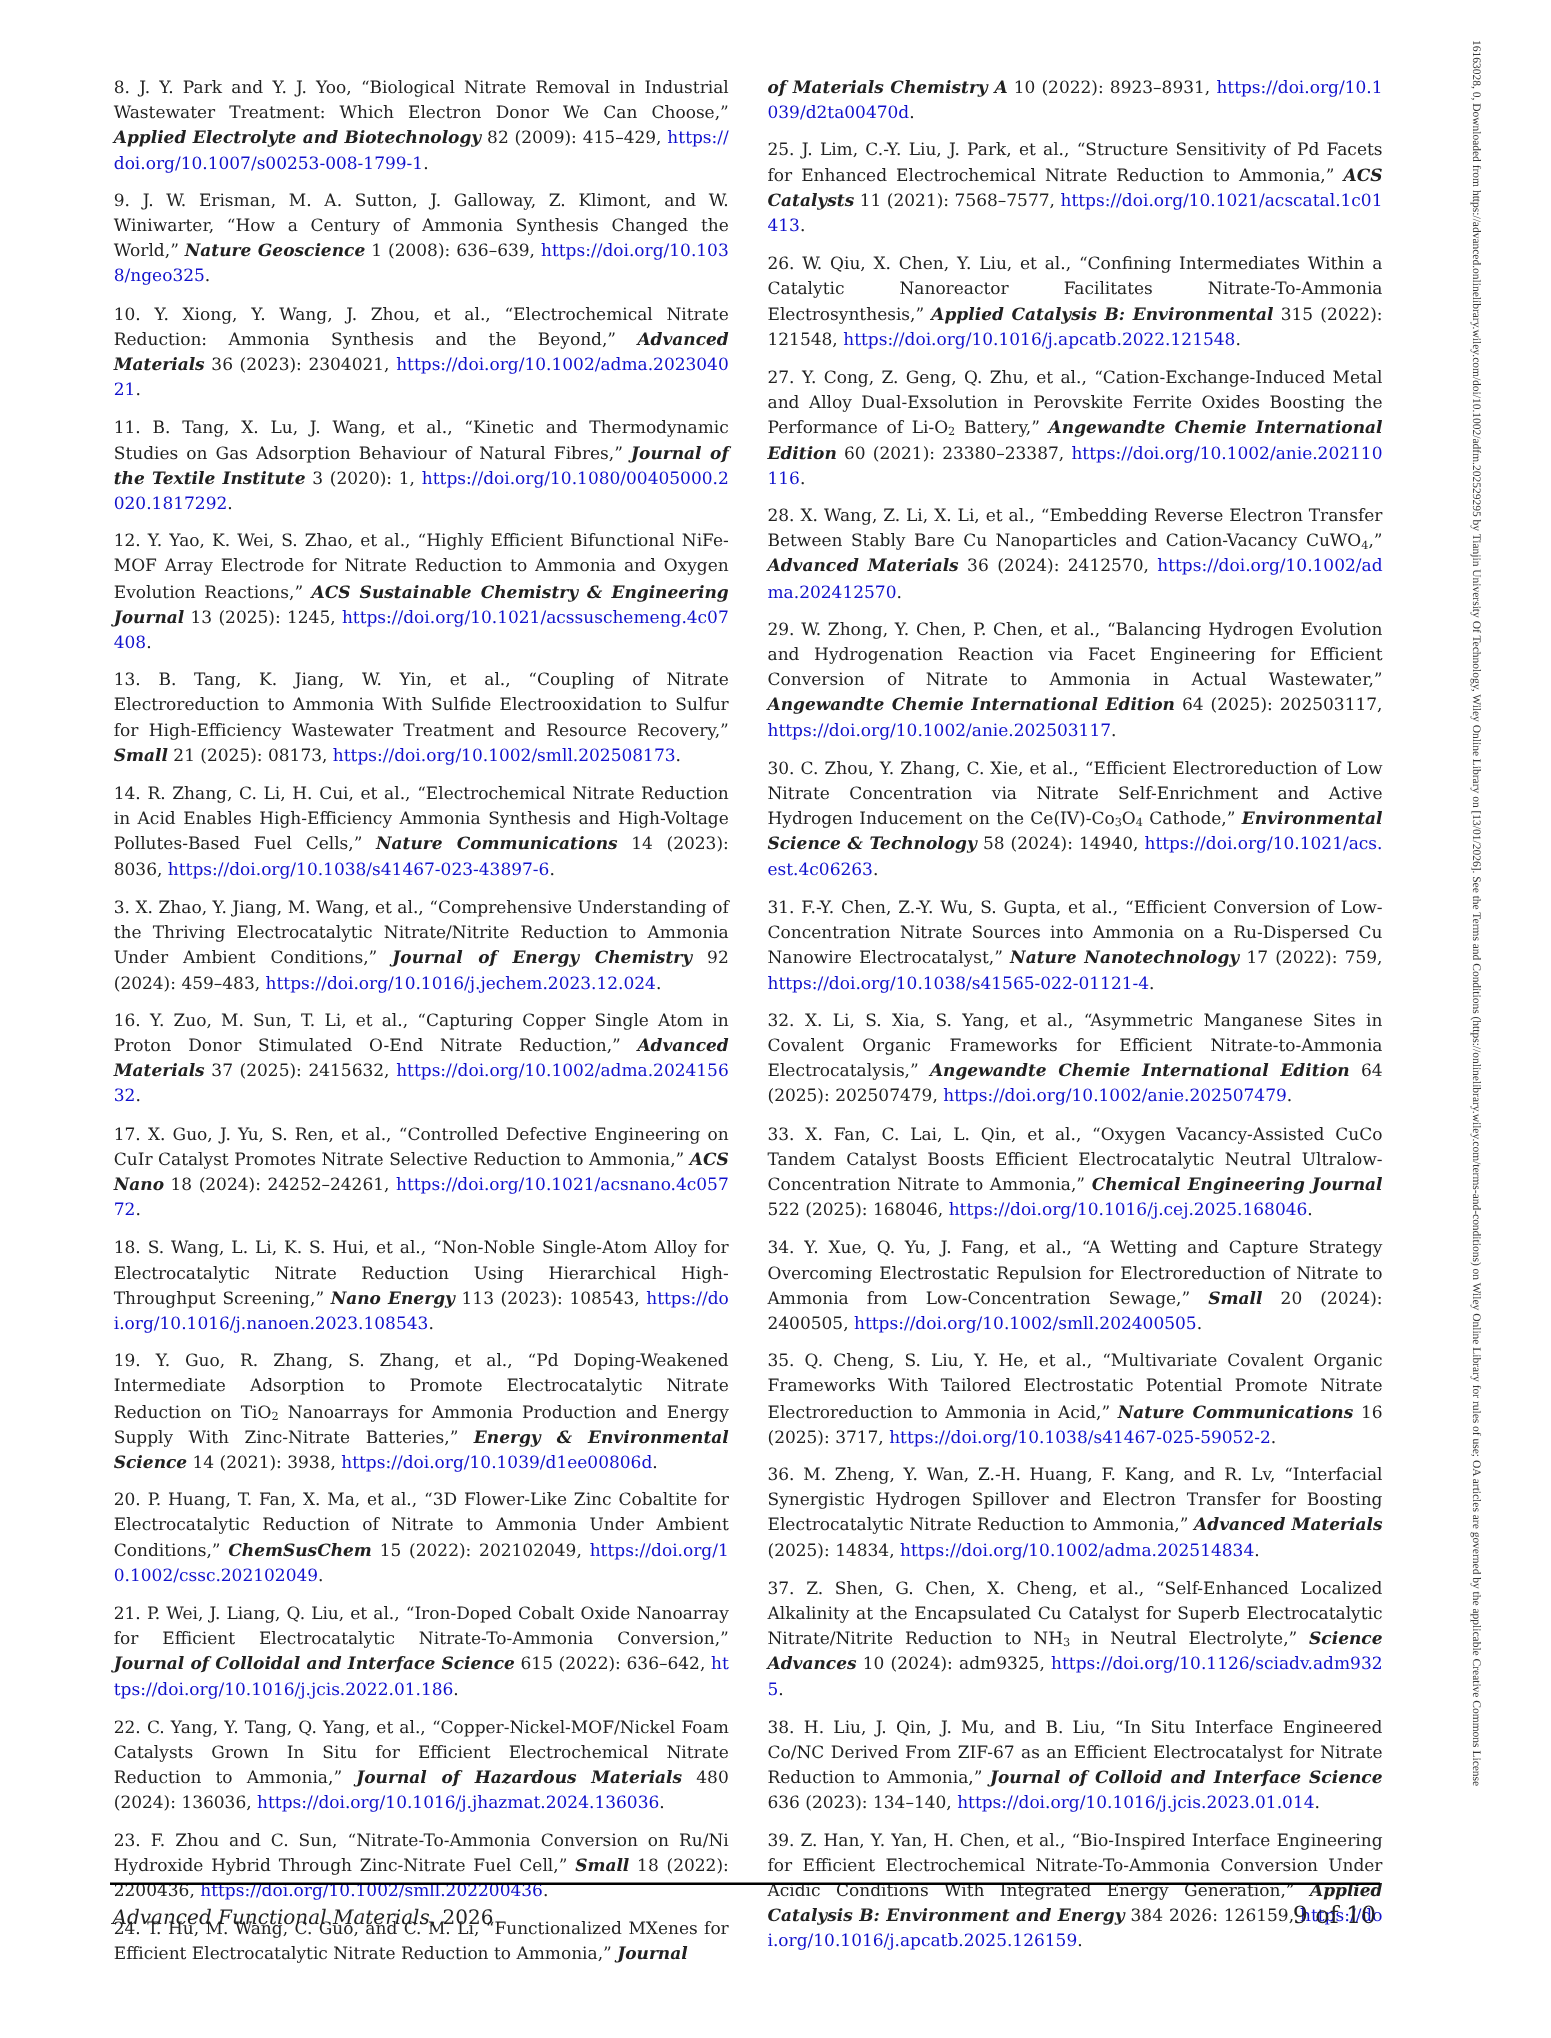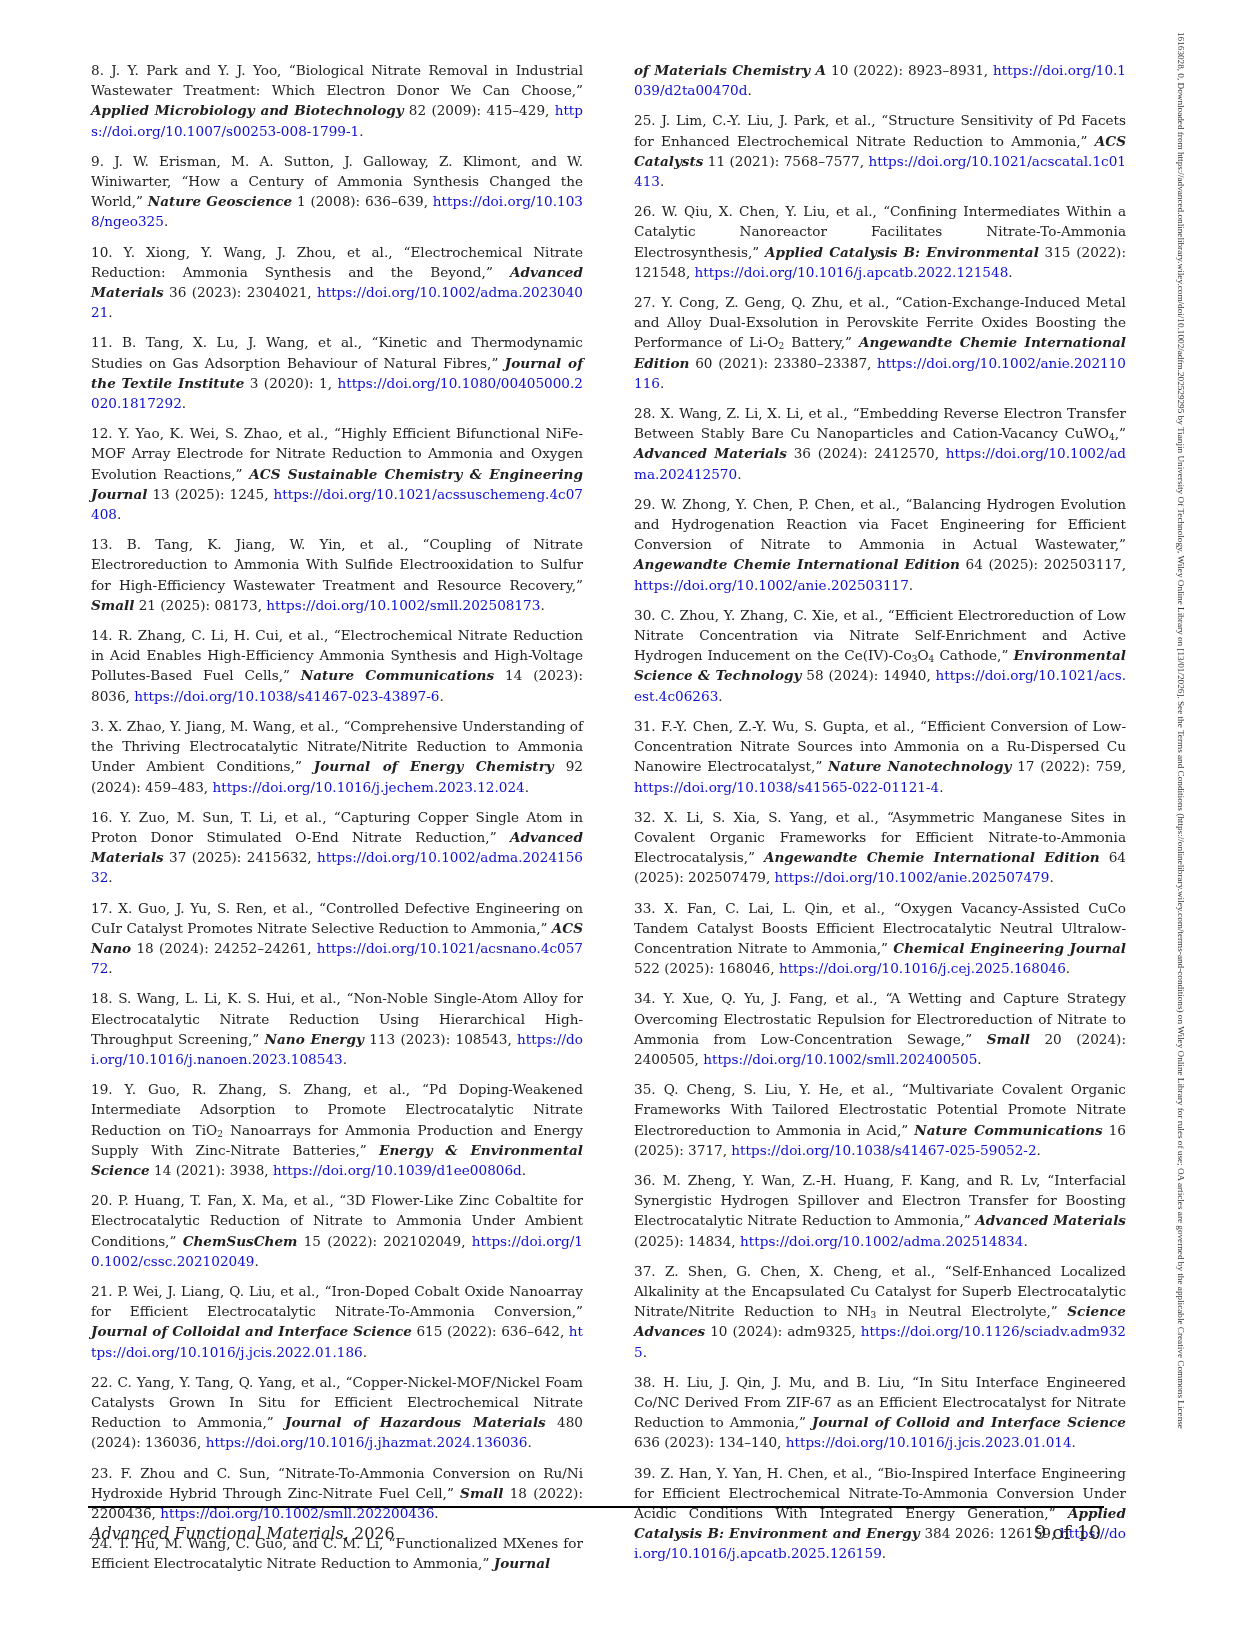--- a/index.html
+++ b/index.html
@@ -1,36 +1,36 @@
 <!DOCTYPE html>
 <html><head>
 <meta charset="utf-8">
 <style>
   html, body { margin: 0; padding: 0; background: #ffffff; }
   body { width: 1241px; height: 1630px; position: relative; overflow: hidden;
          font-family: "DejaVu Serif", "Liberation Serif", serif; color: #222; }
   .col { position: absolute; top: 60px; width: 492px; font-size: 13.6px; line-height: 20.2px; text-align: justify; }
   .col.left { left: 91px; }
-  .col.right { left: 634px; }
+  .col.right { left: 614px; }
   .ref { margin: 0 0 10px 0; hyphens: auto; }
   .ref i.j { font-style: italic; font-weight: bold; }
   .ref a { color: #1010cc; text-decoration: none; word-break: break-all; }
   sub { font-size: 9px; line-height: 0; vertical-align: -2px; }
   .rule { position: absolute; left: 88px; top: 1506px; width: 1016px; height: 2px; background: #000; }
   .footer-left { position: absolute; left: 90px; top: 1524px; font-size: 16px; font-style: italic; color: #222; }
   .footer-left span.yr { font-style: normal; }
   .footer-right { position: absolute; right: 140px; top: 1521px; font-size: 19px; color: #222; }
   .sidebar { position: absolute; left: 1186px; top: 32px; width: 1570px; font-size: 9.2px; color: #333;
              font-family: "Liberation Serif", serif; transform-origin: 0 0; transform: rotate(90deg); white-space: nowrap; }
 </style>
 </head>
 <body>
 
 <div class="col left" id="col-left">
-    <p class="ref"><span>8. </span><span>J. Y. Park and Y. J. Yoo, </span><span>“Biological Nitrate Removal in Industrial Wastewater Treatment: Which Electron Donor We Can Choose,” </span><i class="j">Applied Microbiology and Biotechnology</i> <span>82 (2009): 415–429, </span><a>https://doi.org/10.1007/s00253-008-1799-1</a>.</p>
+    <p class="ref"><span>8. </span><span>J. Y. Park and Y. J. Yoo, </span><span>“Biological Nitrate Removal in Industrial Wastewater Treatment: Which Electron Donor We Can Choose,” </span><i class="j">Applied Electrolyte and Biotechnology</i> <span>82 (2009): 415–429, </span><a>https://doi.org/10.1007/s00253-008-1799-1</a>.</p>
     <p class="ref"><span>9. </span><span>J. W. Erisman, M. A. Sutton, J. Galloway, Z. Klimont, and W. Winiwarter, </span><span>“How a Century of Ammonia Synthesis Changed the World,” </span><i class="j">Nature Geoscience</i> <span>1 (2008): 636–639, </span><a>https://doi.org/10.1038/ngeo325</a>.</p>
     <p class="ref"><span>10. </span><span>Y. Xiong, Y. Wang, J. Zhou, et al., </span><span>“Electrochemical Nitrate Reduction: Ammonia Synthesis and the Beyond,” </span><i class="j">Advanced Materials</i> <span>36 (2023): 2304021, </span><a>https://doi.org/10.1002/adma.202304021</a>.</p>
     <p class="ref"><span>11. </span><span>B. Tang, X. Lu, J. Wang, et al., </span><span>“Kinetic and Thermodynamic Studies on Gas Adsorption Behaviour of Natural Fibres,” </span><i class="j">Journal of the Textile Institute</i> <span>3 (2020): 1, </span><a>https://doi.org/10.1080/00405000.2020.1817292</a>.</p>
     <p class="ref"><span>12. </span><span>Y. Yao, K. Wei, S. Zhao, et al., </span><span>“Highly Efficient Bifunctional NiFe-MOF Array Electrode for Nitrate Reduction to Ammonia and Oxygen Evolution Reactions,” </span><i class="j">ACS Sustainable Chemistry &amp; Engineering Journal</i> <span>13 (2025): 1245, </span><a>https://doi.org/10.1021/acssuschemeng.4c07408</a>.</p>
     <p class="ref"><span>13. </span><span>B. Tang, K. Jiang, W. Yin, et al., </span><span>“Coupling of Nitrate Electroreduction to Ammonia With Sulfide Electrooxidation to Sulfur for High-Efficiency Wastewater Treatment and Resource Recovery,” </span><i class="j">Small</i> <span>21 (2025): 08173, </span><a>https://doi.org/10.1002/smll.202508173</a>.</p>
     <p class="ref"><span>14. </span><span>R. Zhang, C. Li, H. Cui, et al., </span><span>“Electrochemical Nitrate Reduction in Acid Enables High-Efficiency Ammonia Synthesis and High-Voltage Pollutes-Based Fuel Cells,” </span><i class="j">Nature Communications</i> <span>14 (2023): 8036, </span><a>https://doi.org/10.1038/s41467-023-43897-6</a>.</p>
     <p class="ref"><span>3. </span><span>X. Zhao, Y. Jiang, M. Wang, et al., </span><span>“Comprehensive Understanding of the Thriving Electrocatalytic Nitrate/Nitrite Reduction to Ammonia Under Ambient Conditions,” </span><i class="j">Journal of Energy Chemistry</i> <span>92 (2024): 459–483, </span><a>https://doi.org/10.1016/j.jechem.2023.12.024</a>.</p>
     <p class="ref"><span>16. </span><span>Y. Zuo, M. Sun, T. Li, et al., </span><span>“Capturing Copper Single Atom in Proton Donor Stimulated O-End Nitrate Reduction,” </span><i class="j">Advanced Materials</i> <span>37 (2025): 2415632, </span><a>https://doi.org/10.1002/adma.202415632</a>.</p>
     <p class="ref"><span>17. </span><span>X. Guo, J. Yu, S. Ren, et al., </span><span>“Controlled Defective Engineering on CuIr Catalyst Promotes Nitrate Selective Reduction to Ammonia,” </span><i class="j">ACS Nano</i> <span>18 (2024): 24252–24261, </span><a>https://doi.org/10.1021/acsnano.4c05772</a>.</p>
     <p class="ref"><span>18. </span><span>S. Wang, L. Li, K. S. Hui, et al., </span><span>“Non-Noble Single-Atom Alloy for Electrocatalytic Nitrate Reduction Using Hierarchical High-Throughput Screening,” </span><i class="j">Nano Energy</i> <span>113 (2023): 108543, </span><a>https://doi.org/10.1016/j.nanoen.2023.108543</a>.</p>

